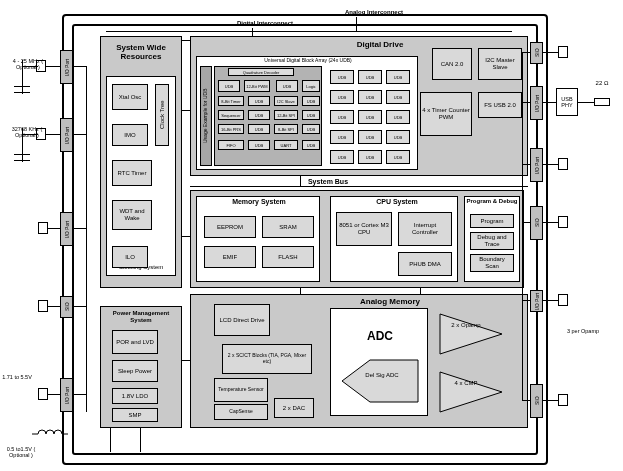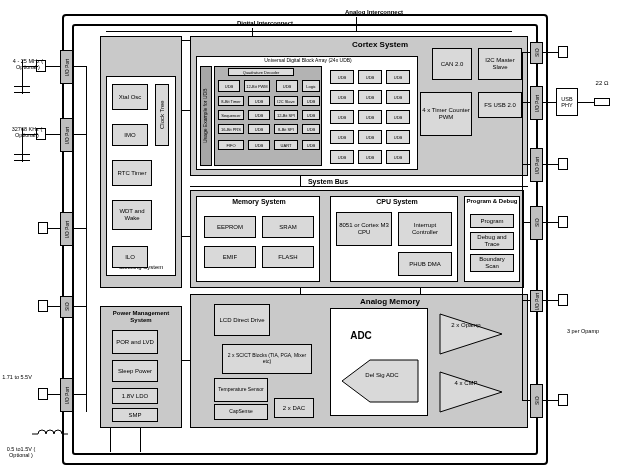--- a/index.html
+++ b/index.html
@@ -37,40 +37,41 @@
 
   <div class="ln hline" style="left:106px;top:31px;width:406px;"></div>
   <div class="lbl title" style="left:314px;top:9px;width:120px;">Analog Interconnect</div>
   <div class="abs" style="left:356px;top:17px;width:1px;height:14px;background:#000;"></div>
 
   <div class="ln hline" style="left:106px;top:40px;width:330px;"></div>
   <div class="lbl title" style="left:205px;top:20px;width:120px;">Digital Interconnect</div>
   <div class="abs" style="left:252px;top:28px;width:1px;height:12px;background:#000;"></div>
 
   <div class="box grayB" style="left:100px;top:36px;width:82px;height:252px;align-items:flex-start;"></div>
+  <div class="lbl title" style="left:104px;top:44px;width:74px;font-size:8px;">System Wide Resources</div>
 
   <div class="box white" style="left:106px;top:76px;width:70px;height:200px;align-items:flex-end;"></div>
   <div class="lbl" style="left:110px;top:264px;width:62px;">Clocking System</div>
 
   <div class="box grayA" style="left:112px;top:84px;width:36px;height:26px;">Xtal Osc</div>
   <div class="box grayA" style="left:112px;top:124px;width:36px;height:22px;">IMO</div>
   <div class="box grayA" style="left:112px;top:160px;width:40px;height:26px;">RTC Timer</div>
   <div class="box grayA" style="left:112px;top:200px;width:40px;height:30px;">WDT and Wake</div>
   <div class="box grayA" style="left:112px;top:246px;width:36px;height:22px;">ILO</div>
   <div class="box grayA rot" style="left:155px;top:84px;width:14px;height:62px;">Clock Tree</div>
 
   <div class="box grayB" style="left:100px;top:306px;width:82px;height:122px;align-items:flex-start;"></div>
   <div class="lbl title" style="left:104px;top:310px;width:74px;">Power Management System</div>
   <div class="box grayA" style="left:112px;top:330px;width:46px;height:24px;">POR and LVD</div>
   <div class="box grayA" style="left:112px;top:360px;width:46px;height:22px;">Sleep Power</div>
   <div class="box grayA" style="left:112px;top:388px;width:46px;height:16px;">1.8V LDO</div>
   <div class="box grayA" style="left:112px;top:408px;width:46px;height:14px;">SMP</div>
 
   <div class="box grayB" style="left:190px;top:36px;width:338px;height:140px;align-items:flex-start;"></div>
-  <div class="lbl title" style="left:330px;top:41px;width:100px;font-size:8px;">Cortex System</div>
+  <div class="lbl title" style="left:330px;top:41px;width:100px;font-size:8px;">Digital Drive</div>
 
   <div class="box white" style="left:196px;top:56px;width:222px;height:114px;align-items:flex-start;"></div>
   <div class="lbl" style="left:222px;top:58px;width:172px;font-size:5px;">Universal Digital Block Array (24x UDB)</div>
 
   <div class="box grayD rot" style="left:200px;top:66px;width:12px;height:100px;font-size:5px;">Usage Example for UDB</div>
 
   <div class="box grayC" style="left:214px;top:66px;width:108px;height:100px;"></div>
   <div class="udb" style="left:228px;top:68px;width:66px;height:8px;">Quadrature Decoder</div>
   <div class="udb" style="left:218px;top:80px;width:22px;height:12px;">UDB</div>
   <div class="udb grayB" style="left:244px;top:80px;width:26px;height:12px;">12-Bit PWM</div>
@@ -141,21 +142,21 @@
   <div class="box grayB" style="left:190px;top:294px;width:338px;height:134px;align-items:flex-start;"></div>
   <div class="lbl title" style="left:340px;top:298px;width:100px;font-size:8px;">Analog Memory</div>
 
   <div class="box grayA" style="left:214px;top:304px;width:56px;height:32px;">LCD Direct Drive</div>
   <div class="box grayA" style="left:222px;top:344px;width:90px;height:30px;font-size:5px;">2 x SC/CT Blocks (TIA, PGA, Mixer etc)</div>
   <div class="box grayA" style="left:214px;top:378px;width:54px;height:24px;font-size:5px;">Temperature Sensor</div>
   <div class="box grayA" style="left:214px;top:404px;width:54px;height:16px;font-size:5px;">CapSense</div>
   <div class="box grayA" style="left:274px;top:398px;width:40px;height:20px;">2 x DAC</div>
 
   <div class="box white" style="left:330px;top:308px;width:98px;height:108px;align-items:flex-start;justify-content:center;"></div>
-  <div class="lbl title" style="left:341px;top:330px;width:40px;font-size:10px;">ADC</div>
+  <div class="lbl title" style="left:360px;top:330px;width:40px;font-size:12px;">ADC</div>
   <svg class="abs" style="left:340px;top:358px;width:80px;height:46px;" viewBox="0 0 80 46">
     <polygon points="2,23 30,2 78,2 78,44 30,44" fill="#d9d9d9" stroke="#000" stroke-width="1"></polygon>
   </svg>
   <div class="lbl" style="left:352px;top:372px;width:60px;font-size:6px;">Del Sig ADC</div>
 
   <svg class="abs" style="left:438px;top:312px;width:66px;height:44px;" viewBox="0 0 66 44">
     <polygon points="2,2 2,42 64,22" fill="#d9d9d9" stroke="#000" stroke-width="1"></polygon>
   </svg>
   <div class="lbl" style="left:448px;top:322px;width:36px;font-size:6px;">2 x Opamp</div>
 

